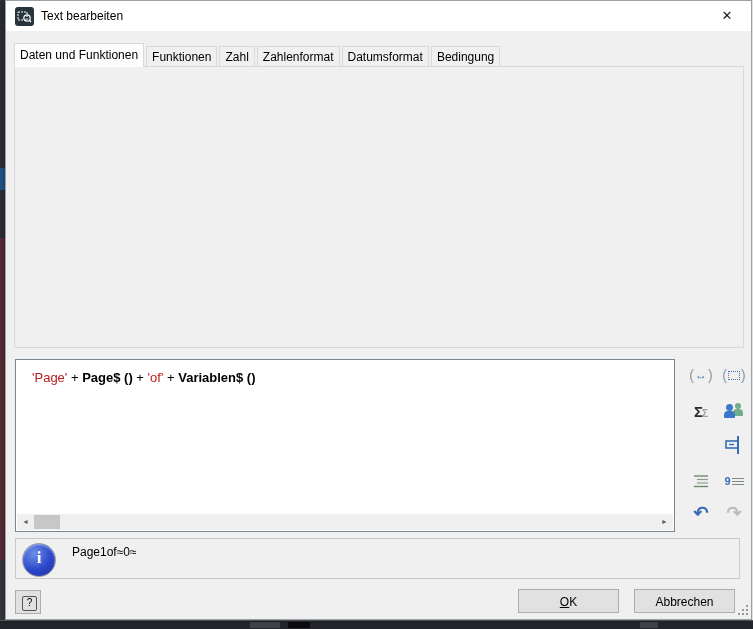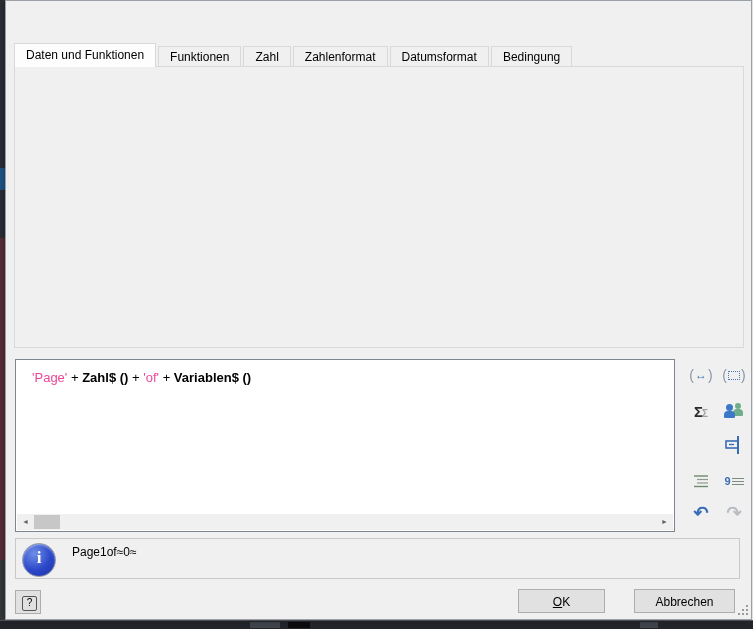--- a/index.html
+++ b/index.html
@@ -14,21 +14,21 @@
   .dialog{position:absolute;left:5px;top:0;width:747px;height:620px;background:#f0f0f0;
           border:1px solid #9aa0a6;box-sizing:border-box;box-shadow:-3px 0 6px rgba(0,0,0,.25);}
   .titlebar{position:absolute;left:0;top:0;right:0;height:30px;background:#ffffff;}
   .app-ico{position:absolute;left:9px;top:6px;width:19px;height:19px;background:#27343c;border-radius:3px;}
   .app-ico svg{position:absolute;left:2px;top:2px;}
   .title{position:absolute;left:35px;top:8px;font-size:12px;color:#000;}
   .close-x{position:absolute;right:14px;top:5px;width:20px;height:20px;text-align:center;line-height:20px;
            font-size:13px;color:#1a1a1a;cursor:pointer;}
   
   .tabs{position:absolute;left:8px;top:43px;right:8px;height:23px;display:flex;align-items:flex-end;}
-  .tab{height:20px;line-height:20px;padding:0 11px;background:#f0f0f0;border:1px solid #d9d9d9;border-bottom:none;
+  .tab{height:20px;line-height:20px;padding:0 5px;background:#f0f0f0;border:1px solid #d9d9d9;border-bottom:none;
        margin-right:2px;font-size:12px;color:#000;cursor:pointer;}
   .tab.active{background:#fdfdfd;height:23px;line-height:23px;position:relative;z-index:2;}
   .tabpage{position:absolute;left:8px;top:65px;width:730px;height:282px;background:#f0f0f0;
            border:1px solid #d9d9d9;box-sizing:border-box;z-index:1;}
   
   .combo{position:absolute;background:#fff;border:1px solid #7a8690;box-sizing:border-box;height:21px;line-height:19px;
          padding-left:3px;cursor:text;}
   .combo .chev-dn{position:absolute;right:4px;top:0;color:#444;font-size:12px;line-height:19px;}
   .sel-text{background:#0078d7;color:#fff;padding:0 1px;}
   
@@ -68,21 +68,21 @@
   
   .chipbox{position:absolute;left:12px;top:281px;width:608px;height:51px;background:#fff;border:1px solid #707070;
            box-sizing:border-box;}
   .btn{position:absolute;background:#e1e1e1;border:1px solid #adadad;box-sizing:border-box;text-align:center;
        font-size:12px;color:#000;cursor:pointer;}
   .btn u{text-decoration:underline;}
   
   .formula{position:absolute;left:9px;top:358px;width:660px;height:173px;background:#fff;border:1px solid #7a8690;
            box-sizing:border-box;cursor:text;}
   .ftext{position:absolute;left:16px;top:10px;font-size:13px;white-space:pre;}
-  .tok-string{color:#ec4899;}
+  .tok-string{color:#b91c1c;}
   .tok-func{font-weight:bold;color:#000;}
   .tok-op{color:#000;}
   
   .sidebar{position:absolute;left:679px;top:358px;width:64px;height:173px;}
   .sic{position:absolute;width:28px;height:24px;display:flex;align-items:center;justify-content:center;cursor:pointer;}
   .paren{color:#8a97a3;font-size:14px;}
   .arrow-lr{color:#4a7ab5;font-size:12px;font-weight:bold;margin:0 1px;}
   .dotbox{width:10px;height:7px;border:1px dotted #4a7ab5;margin:0 1px;}
   .sigma{color:#2b2b2b;font-size:15px;font-weight:bold;}
   .sigma-sub{color:#9aa0a6;font-size:10px;font-weight:bold;margin-left:-1px;margin-top:5px;}
@@ -102,21 +102,21 @@
   .info-ico{position:absolute;left:6px;top:4px;width:32px;height:32px;border-radius:50%;
             background:radial-gradient(circle at 35% 30%,#6f8fe8,#2b47c9 55%,#1d2f9b);
             border:1px solid #98a0ac;box-shadow:inset 0 1px 2px rgba(255,255,255,.5);}
   .info-ico span{position:absolute;left:0;right:0;top:4px;text-align:center;color:#fff;font-weight:bold;
                  font-size:17px;font-family:"Liberation Serif",serif;}
   .info-text{position:absolute;left:56px;top:6px;font-size:12px;color:#000;}
   
   .helpbtn{left:9px;top:589px;width:26px;height:24px;line-height:22px;}
   .helpbtn .bubble{display:inline-block;width:13px;height:13px;border:1px solid #555;border-radius:2px;
                    font-size:10px;line-height:12px;vertical-align:middle;}
-  .okbtn{left:512px;top:588px;width:87px;height:24px;line-height:22px;}
+  .okbtn{left:512px;top:588px;width:101px;height:24px;line-height:22px;}
   .cancelbtn{left:628px;top:588px;width:101px;height:24px;line-height:22px;}
   .grip{position:absolute;right:3px;bottom:4px;width:10px;height:10px;}
   .grip i{position:absolute;width:2px;height:2px;background:#9a9a9a;}
 </style>
 </head>
 <body>
 
 <div class="screen">
 
   <div class="edge-strip">
@@ -124,20 +124,31 @@
     <div class="edge-seg" style="top:238px;height:322px;background:#5a2f39;"></div>
     <div class="edge-seg" style="top:560px;height:60px;background:#37393e;"></div>
   </div>
   <div class="bottom-strip"></div>
   <div class="bstk" style="left:250px;width:30px;background:#3f434b;"></div>
   <div class="bstk" style="left:288px;width:22px;background:#0c0c0e;"></div>
   <div class="bstk" style="left:640px;width:18px;background:#3f434b;"></div>
 
   <div class="dialog">
 
+    <div class="titlebar">
+      <div class="app-ico">
+        <svg width="15" height="15" viewBox="0 0 15 15">
+          <rect x="1" y="3" width="9" height="8" fill="none" stroke="#ffffff" stroke-width="1" stroke-dasharray="2 1"></rect>
+          <circle cx="10" cy="9" r="3.2" fill="none" stroke="#ffffff" stroke-width="1.2"></circle>
+          <line x1="12.3" y1="11.3" x2="14" y2="13" stroke="#ffffff" stroke-width="1.4"></line>
+        </svg>
+      </div>
+      <div class="title">Text bearbeiten</div>
+      <div class="close-x">✕</div>
+    </div>
 
     <div class="tabs" id="tabs">
         <div class="tab active">Daten und Funktionen</div>
         <div class="tab">Funktionen</div>
         <div class="tab">Zahl</div>
         <div class="tab">Zahlenformat</div>
         <div class="tab">Datumsformat</div>
         <div class="tab">Bedingung</div>
       </div>
     <div class="tabpage"></div>
@@ -257,21 +268,21 @@
         <div class="sbtn" style="top:0;">▲</div>
         <div class="sbtn" style="bottom:0;">▼</div>
         <div class="vthumb" style="top:58px;height:50px;"></div>
       </div>
     </div>
 
     <div class="chipbox"></div>
     <button class="btn" style="left:625px;top:309px;width:101px;height:23px;" id="btn-insert"><u>E</u>infügen</button>
 
     <div class="formula">
-      <div class="ftext" id="formula-text"><span class="tok-string">'Page'</span><span class="tok-op"> + </span><span class="tok-func">Zahl$ ()</span><span class="tok-op"> + </span><span class="tok-string">'of'</span><span class="tok-op"> + </span><span class="tok-func">Variablen$ ()</span></div>
+      <div class="ftext" id="formula-text"><span class="tok-string">'Page'</span><span class="tok-op"> + </span><span class="tok-func">Page$ ()</span><span class="tok-op"> + </span><span class="tok-string">'of'</span><span class="tok-op"> + </span><span class="tok-func">Variablen$ ()</span></div>
       <div class="hscroll">
         <div class="sbtn" style="left:0;top:0;height:16px;line-height:16px;">◄</div>
         <div class="sbtn" style="right:0;top:0;height:16px;line-height:16px;">►</div>
         <div class="hthumb" style="left:17px;width:26px;"></div>
       </div>
     </div>
 
     <div class="sidebar">
       <div class="sic" style="left:2px;top:4px;">
         <span class="paren">(</span>

